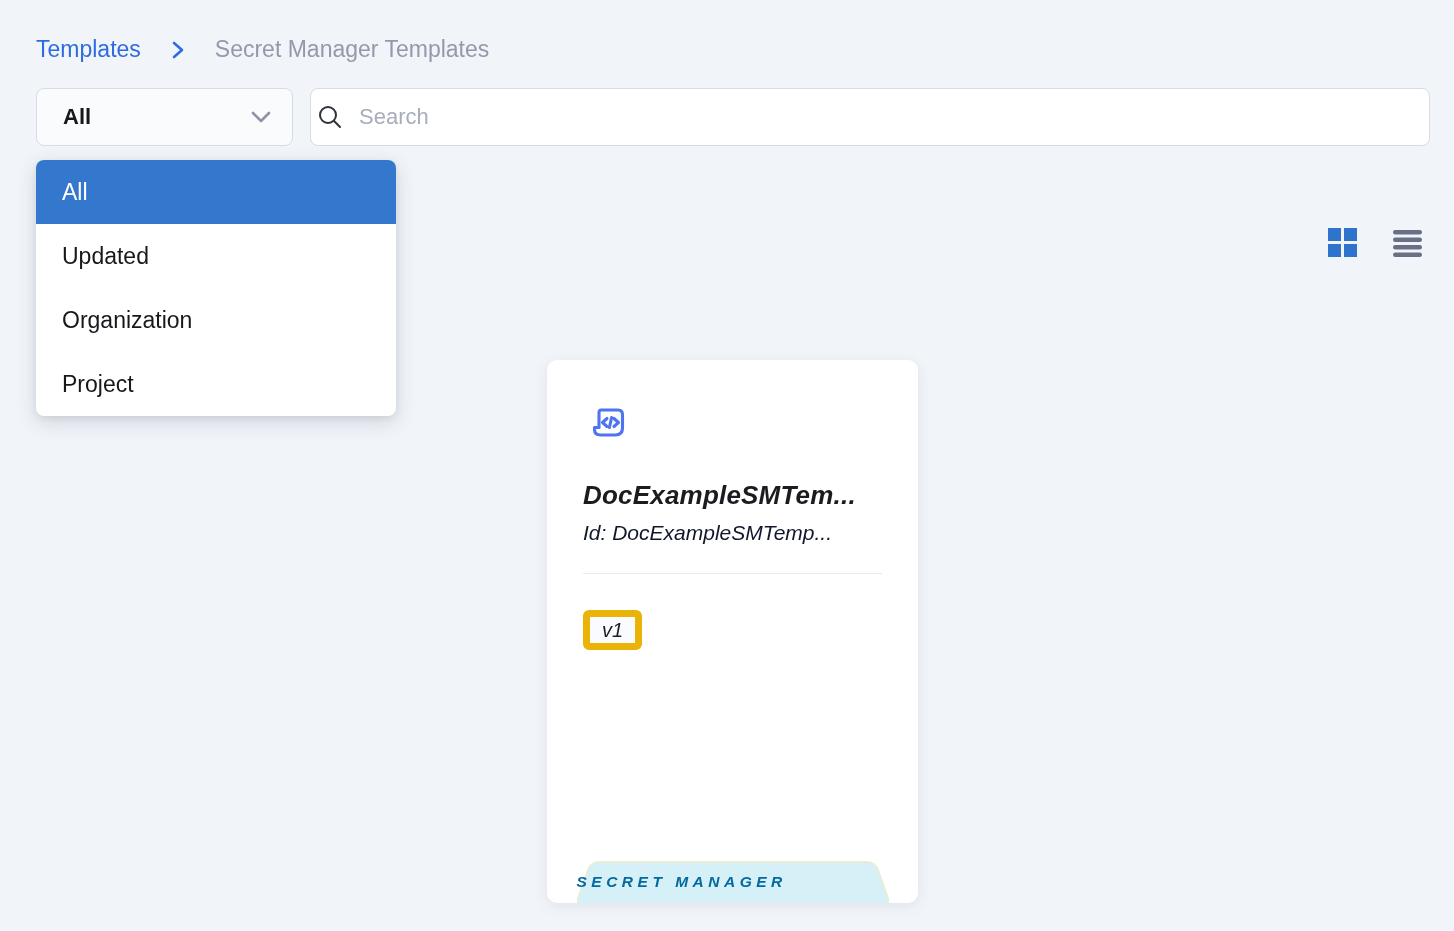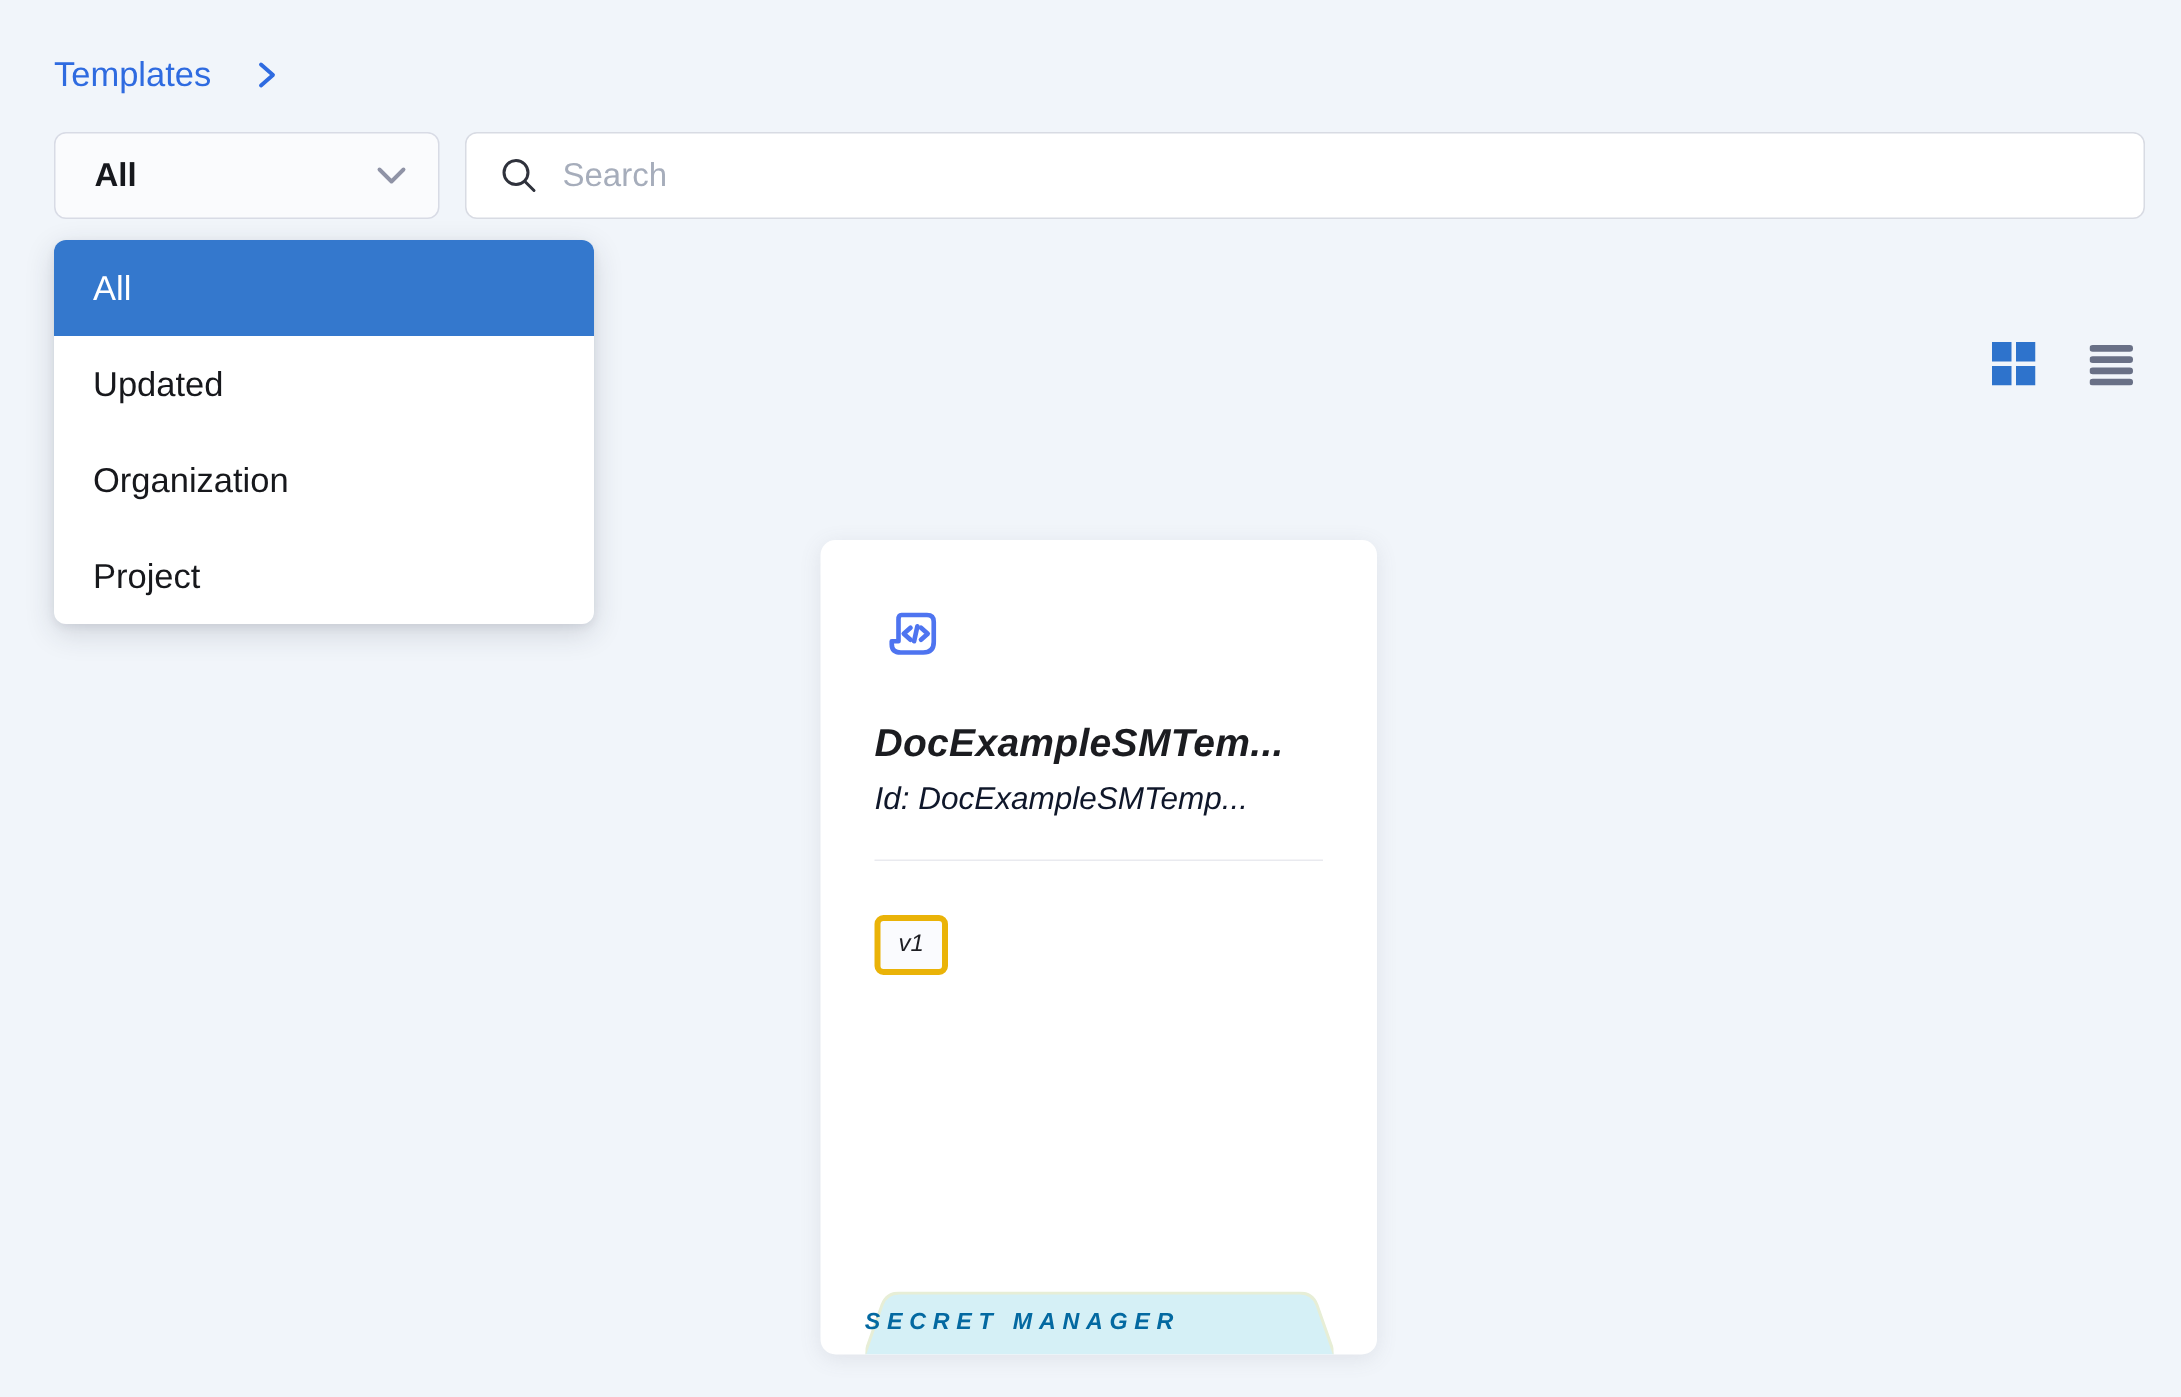--- a/index.html
+++ b/index.html
@@ -35,21 +35,21 @@
   }
   .filter-select .filter-label { font-size: 22px; font-weight: 600; color: #16181d; }
 
   .search-box {
     position: absolute; left: 310px; top: 88px;
     width: 1120px; height: 58px;
     background: #ffffff;
     border: 1px solid #d8dbe3;
     border-radius: 8px;
     display: flex; align-items: center;
-    padding: 0 22px;
+    padding: 0 6px;
   }
   .search-box .search-input {
     flex: 1; border: none; outline: none;
     font-size: 22px; color: #16181d;
     font-family: "Liberation Sans", "DejaVu Sans", sans-serif;
     margin-left: 16px;
     background: transparent;
   }
   .search-box .search-input::placeholder { color: #a6adbb; }
 
@@ -101,22 +101,22 @@
     display: inline-block;
     background: #cdeafa; color: #2a6cd4;
     font-size: 17px; font-weight: 700; letter-spacing: 0.4px;
     padding: 9px 15px; border-radius: 8px;
     margin-bottom: 33px;
   }
   .card-divider { height: 1px; background: #e9eaef; margin-bottom: 36px; }
   .version-chip {
     display: inline-flex; align-items: center; justify-content: center;
     min-width: 47px; height: 40px; padding: 0 12px;
-    background: #fafbfe; border: 4px solid #eab308; border-radius: 6px;
-    font-size: 16px; color: #1d1e23;
+    background: #fafbfe; border: 7px solid #eab308; border-radius: 6px;
+    font-size: 20px; color: #1d1e23;
     margin-bottom: 44px;
   }
   .last-updated { font-size: 20.5px; color: #202228; display: flex; gap: 11px; }
 
   .card-ribbon {
     position: absolute; left: 50%; bottom: 0;
     transform: translateX(-50%);
     width: 312px; height: 42px;
     line-height: 0;
   }
@@ -133,20 +133,21 @@
 
 <div class="page">
 
   <nav class="breadcrumb">
     <span class="crumb-link">Templates</span>
     <span class="crumb-sep">
       <svg width="16" height="22" viewBox="0 0 16 22">
           <polyline points="4,4 12,11 4,18" fill="none" stroke="#2f6be0" stroke-width="2.6" stroke-linecap="round" stroke-linejoin="round"></polyline>
         </svg>
     </span>
+    <span class="crumb-current">Secret Manager Templates</span>
   </nav>
 
   <div class="filter-select">
     <span class="filter-label">All</span>
     <span style="line-height:0;">
       <svg width="22" height="14" viewBox="0 0 22 14">
           <polyline points="3,3 11,11 19,3" fill="none" stroke="#8f93a6" stroke-width="2.6" stroke-linecap="round" stroke-linejoin="round"></polyline>
         </svg>
     </span>
   </div>

